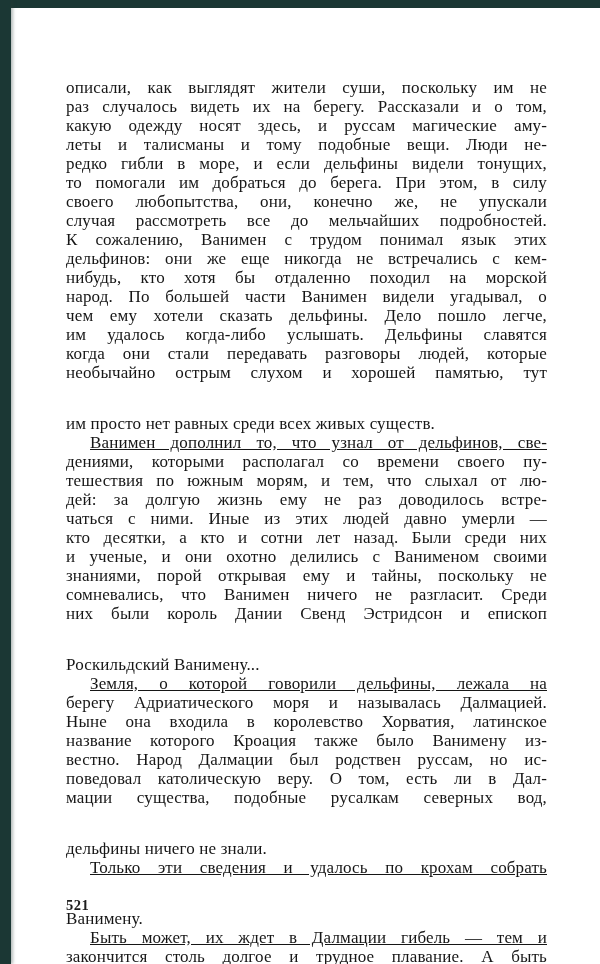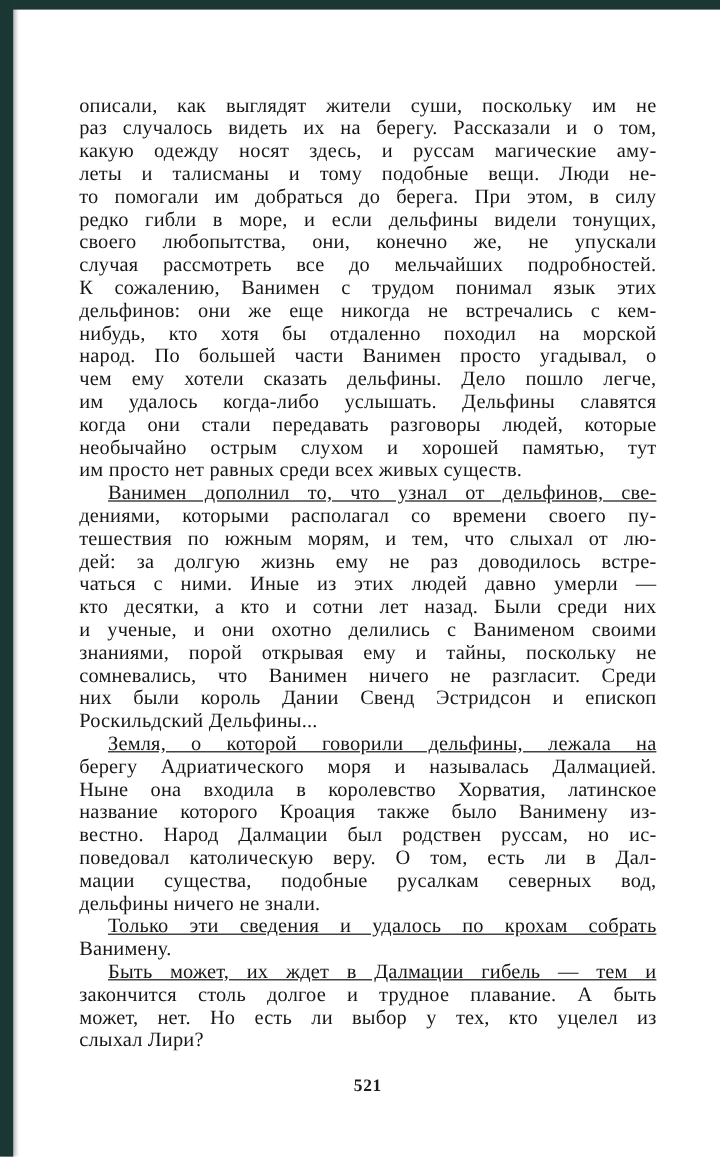--- a/index.html
+++ b/index.html
@@ -44,72 +44,73 @@
     font-size: 17px;
     letter-spacing: 0.15px;
     white-space: nowrap;
     text-align: justify;
     text-align-last: justify;
     overflow: visible;
   }
   .line.last {
     text-align: left;
     text-align-last: left;
+    margin-top: 32px;
   }
   .line.indent { text-indent: 24px; text-decoration: underline; }
   .folio {
     position: absolute;
     left: 66px; top: 897px;
     width: 481px;
-    text-align: center;
+    text-align: left;
     font-size: 14.5px;
     font-weight: bold;
     letter-spacing: 0.5px;
     color: #1d1d1d;
   }
 </style>
 </head>
 <body>
 
 <div class="scan-page">
   <div class="scan-edge-top"></div>
   <div class="scan-edge-left"></div>
 
   <div class="textblock">
       <div class="paragraph">
         <div class="line">описали, как выглядят жители суши, поскольку им не</div>
         <div class="line">раз случалось видеть их на берегу. Рассказали и о том,</div>
         <div class="line">какую одежду носят здесь, и руссам магические аму-</div>
         <div class="line">леты и талисманы и тому подобные вещи. Люди не-</div>
+        <div class="line">редко гибли в море, и если дельфины видели тонущих,</div>
         <div class="line">то помогали им добраться до берега. При этом, в силу</div>
-        <div class="line">редко гибли в море, и если дельфины видели тонущих,</div>
         <div class="line">своего любопытства, они, конечно же, не упускали</div>
         <div class="line">случая рассмотреть все до мельчайших подробностей.</div>
         <div class="line">К сожалению, Ванимен с трудом понимал язык этих</div>
         <div class="line">дельфинов: они же еще никогда не встречались с кем-</div>
         <div class="line">нибудь, кто хотя бы отдаленно походил на морской</div>
-        <div class="line">народ. По большей части Ванимен просто угадывал, о</div>
+        <div class="line">народ. По большей части Ванимен видели угадывал, о</div>
         <div class="line">чем ему хотели сказать дельфины. Дело пошло легче,</div>
         <div class="line">им удалось когда-либо услышать. Дельфины славятся</div>
         <div class="line">когда они стали передавать разговоры людей, которые</div>
         <div class="line">необычайно острым слухом и хорошей памятью, тут</div>
         <div class="line last">им просто нет равных среди всех живых существ.</div>
       </div>
       <div class="paragraph">
         <div class="line indent">Ванимен дополнил то, что узнал от дельфинов, све-</div>
         <div class="line">дениями, которыми располагал со времени своего пу-</div>
         <div class="line">тешествия по южным морям, и тем, что слыхал от лю-</div>
         <div class="line">дей: за долгую жизнь ему не раз доводилось встре-</div>
         <div class="line">чаться с ними. Иные из этих людей давно умерли —</div>
         <div class="line">кто десятки, а кто и сотни лет назад. Были среди них</div>
         <div class="line">и ученые, и они охотно делились с Ванименом своими</div>
         <div class="line">знаниями, порой открывая ему и тайны, поскольку не</div>
         <div class="line">сомневались, что Ванимен ничего не разгласит. Среди</div>
         <div class="line">них были король Дании Свенд Эстридсон и епископ</div>
-        <div class="line last">Роскильдский Дельфины...</div>
+        <div class="line last">Роскильдский Ванимену...</div>
       </div>
       <div class="paragraph">
         <div class="line indent">Земля, о которой говорили дельфины, лежала на</div>
         <div class="line">берегу Адриатического моря и называлась Далмацией.</div>
         <div class="line">Ныне она входила в королевство Хорватия, латинское</div>
         <div class="line">название которого Кроация также было Ванимену из-</div>
         <div class="line">вестно. Народ Далмации был родствен руссам, но ис-</div>
         <div class="line">поведовал католическую веру. О том, есть ли в Дал-</div>
         <div class="line">мации существа, подобные русалкам северных вод,</div>
         <div class="line last">дельфины ничего не знали.</div>

